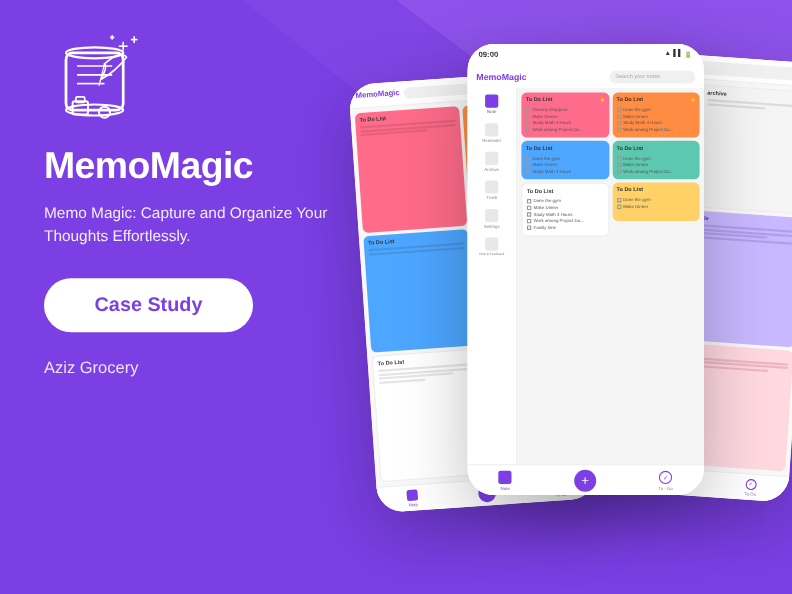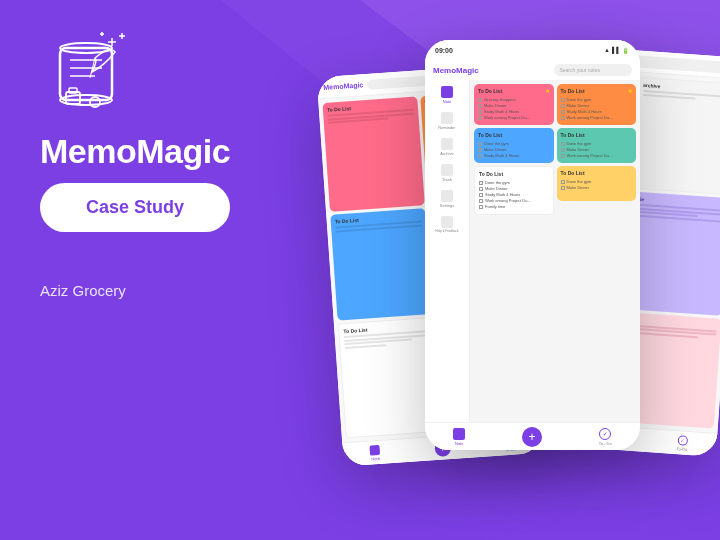--- a/index.html
+++ b/index.html
@@ -84,21 +84,21 @@
     .case-study-btn {
       display: inline-flex;
       align-items: center;
       justify-content: center;
       background: #ffffff;
       border-radius: 50px;
       padding: 14px 30px;
       width: 190px;
       cursor: pointer;
       border: none;
-      margin-bottom: 50px;
+      margin-bottom: 24px;
     }
 
     .case-study-btn span {
       font-size: 18px;
       font-weight: 700;
       color: #7B3FE4;
     }
 
     .author-name {
       font-size: 15px;
@@ -466,20 +466,22 @@
       <path d="M55 28 Q70 15 75 22 Q65 35 52 42 Q58 30 55 28Z" stroke="white" stroke-width="1.5" fill="none"></path>
       <line x1="55" y1="28" x2="50" y2="48" stroke="white" stroke-width="1"></line>
 
       <rect x="26" y="62" width="14" height="12" rx="2" stroke="white" stroke-width="1.8" fill="none"></rect>
       <rect x="29" y="58" width="8" height="5" rx="1" stroke="white" stroke-width="1.5" fill="none"></rect>
 
       <circle cx="55" cy="72" r="5" stroke="white" stroke-width="1.8" fill="none"></circle>
     </svg>
 
     <h1 class="app-title">MemoMagic</h1>
+    <p class="app-tagline">Memo Magic: Capture and Organize
+Your Thoughts Effortlessly.</p>
 
     <button class="case-study-btn">
       <span>Case Study</span>
     </button>
 
     <p class="author-name">Aziz Grocery</p>
   </div>
 
   <div class="phones-container">
 

